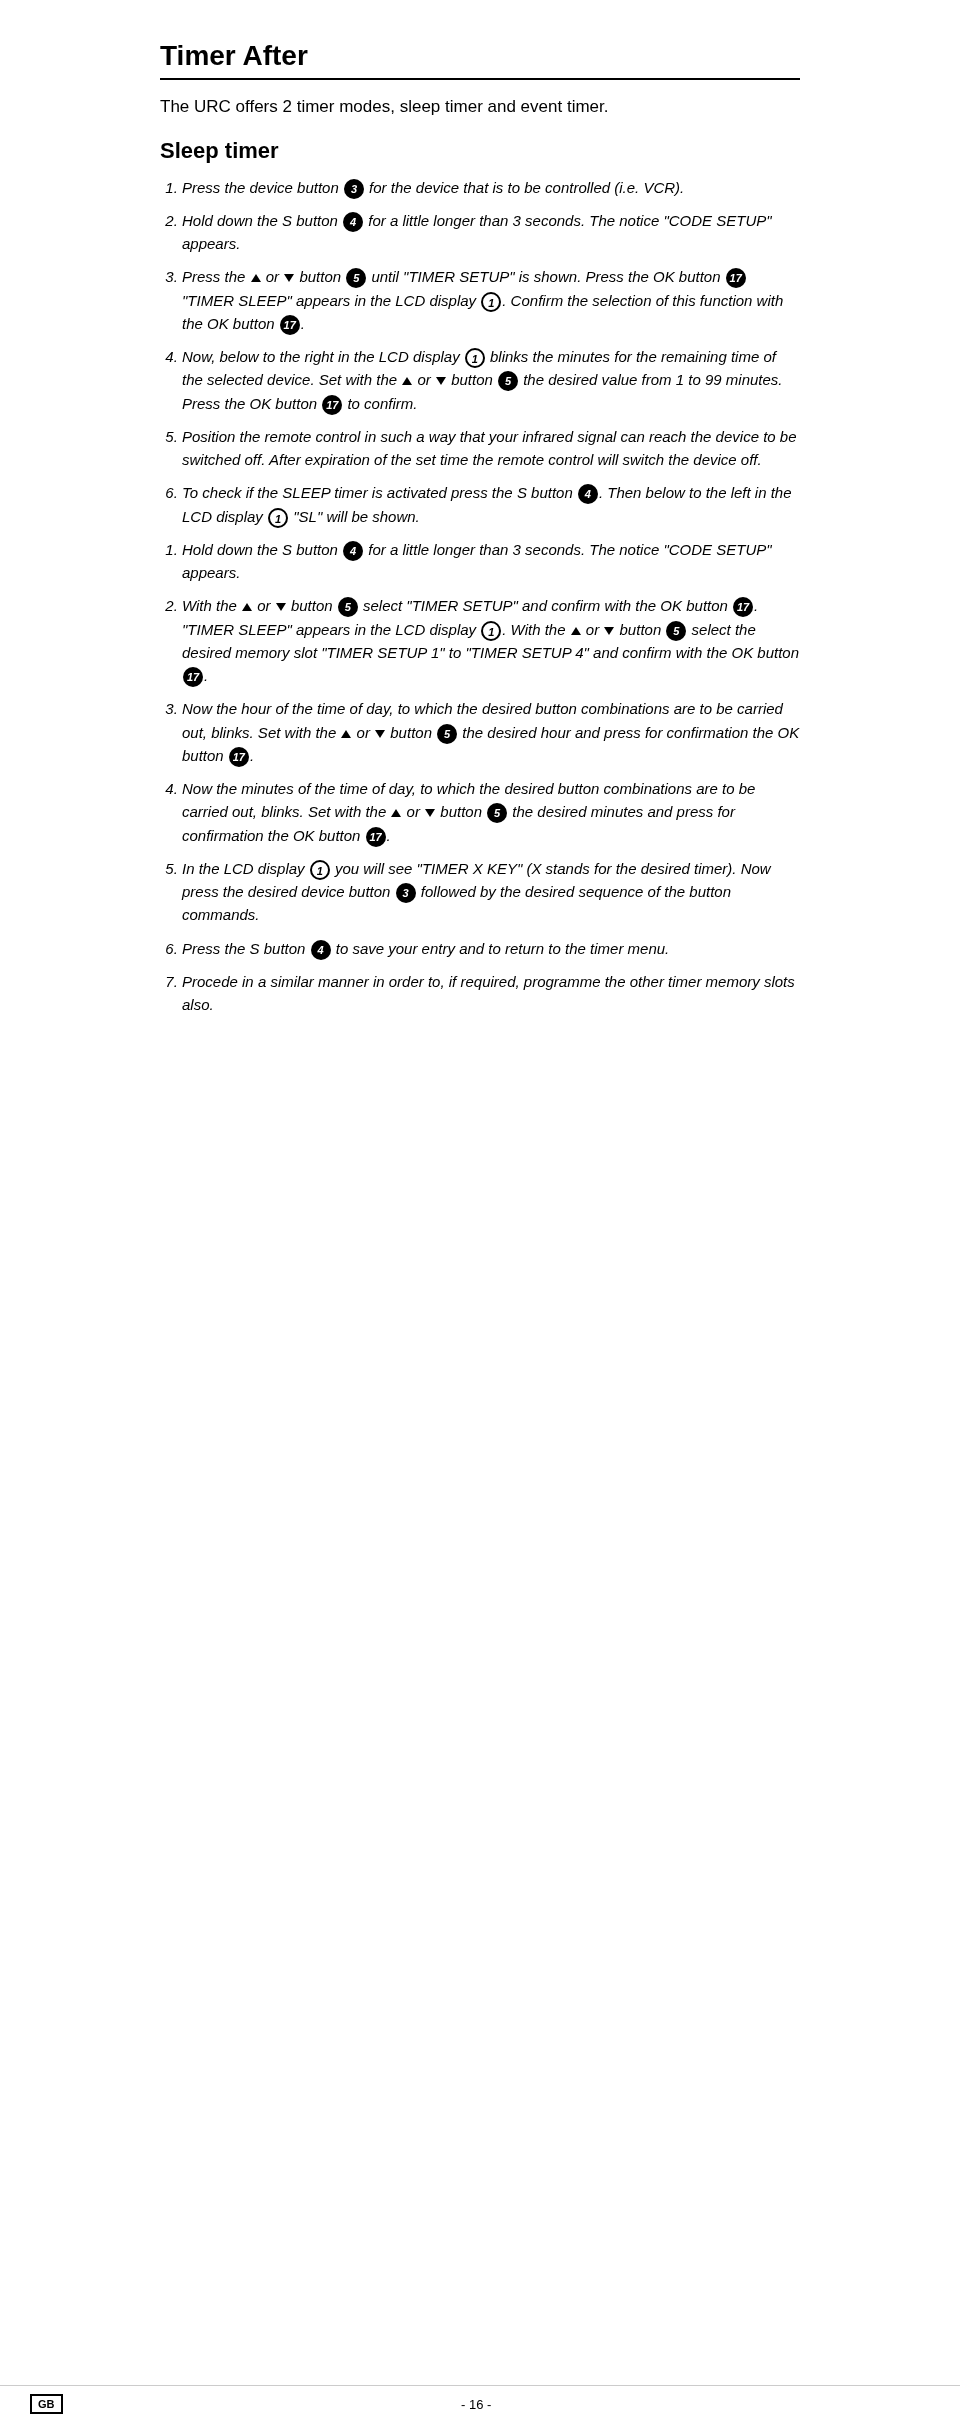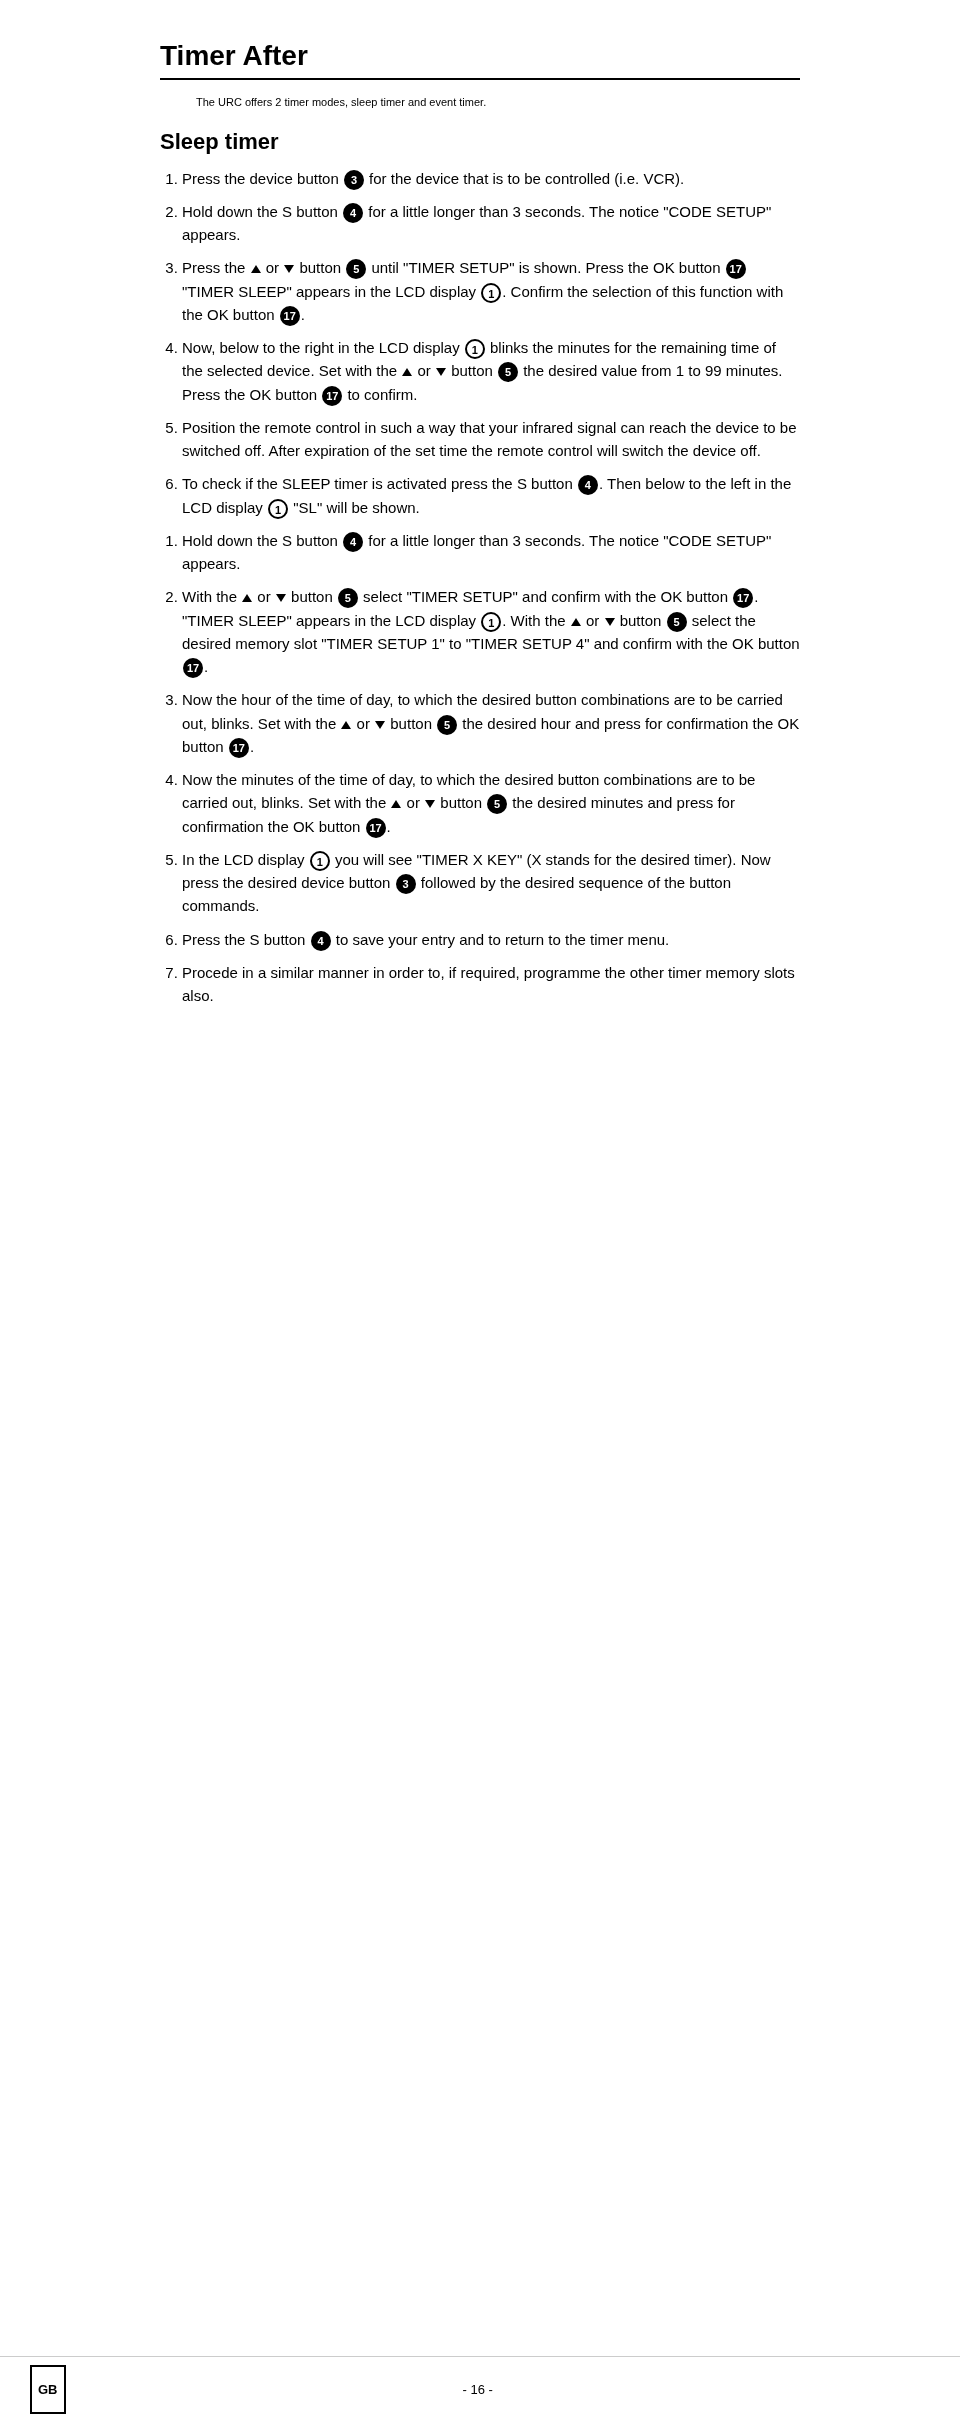--- a/index.html
+++ b/index.html
@@ -26,41 +26,41 @@
 
     .page-title {
       font-size: 28px;
       font-weight: bold;
       border-bottom: 2px solid #000;
       padding-bottom: 6px;
       margin-bottom: 14px;
     }
 
     .intro-text {
-      font-size: 11px;
+      font-size: 17px;
       margin-bottom: 18px;
       line-height: 1.5;
-      margin-left: 36px;
     }
 
     .section-title {
       font-size: 22px;
       font-weight: bold;
       margin-bottom: 12px;
       margin-top: 4px;
     }
 
     .section-divider {
       margin-top: 24px;
       margin-bottom: 8px;
     }
 
     ol {
       padding-left: 22px;
       margin-bottom: 10px;
+      font-style: italic;
     }
 
     ol li {
       line-height: 1.55;
       margin-bottom: 10px;
       font-size: 15px;
     }
 
     .circle-badge {
       display: inline-block;
@@ -123,23 +123,23 @@
       display: flex;
       justify-content: space-between;
       align-items: center;
       padding: 0 30px;
       border-top: 1px solid #ccc;
       padding-top: 8px;
     }
 
     .footer-gb {
       border: 2px solid #000;
-      padding: 15px 6px;
-      font-weight: bold;
-      font-size: 13px;
+      padding: 2px 6px;
+      font-weight: bold;
+      font-size: 11px;
     }
 
     .footer-page {
       font-size: 13px;
     }
   </style>
 </head>
 <body>
 
 <div class="page-container">

